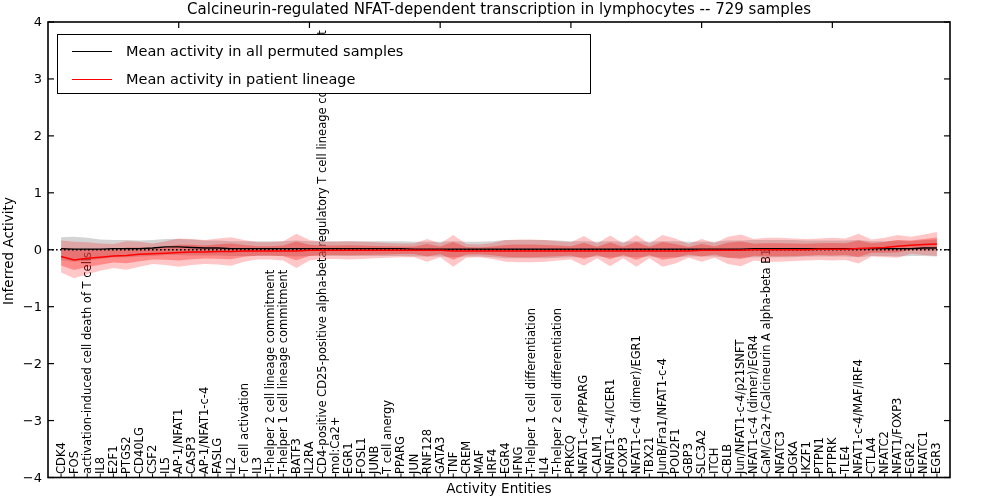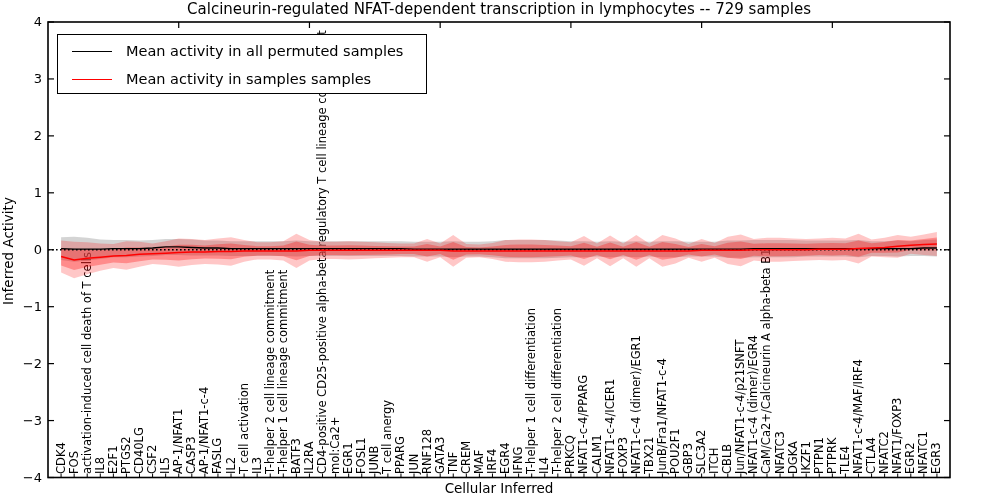--- a/index.html
+++ b/index.html
@@ -24,21 +24,21 @@
   .ytick{
     position:absolute;width:40px;text-align:right;font-size:13px;line-height:16px;
   }
   .xticklabel{
     position:absolute;font-size:11.5px;line-height:13px;white-space:nowrap;
     transform:rotate(-90deg);transform-origin:0 0;
   }
   .xtick-layer{position:absolute;left:0;top:0;width:1000px;height:500px;}
   svg.plot{position:absolute;left:0;top:0;}
   .legend{
-    position:absolute;left:57px;top:34px;width:370px;height:60px;
+    position:absolute;left:57px;top:34px;width:534px;height:60px;
     background:#ffffff;border:1.6px solid #000;box-sizing:border-box;
   }
   .legend-row{position:absolute;left:0;height:20px;display:flex;align-items:center;}
   .legend-row.r0{top:6px;}
   .legend-row.r1{top:34px;}
   .legend-line{display:inline-block;width:40px;height:0;border-top:1.6px solid #000;margin-left:14px;}
   .legend-label{margin-left:14px;font-size:14.5px;white-space:nowrap;}
 </style>
 </head>
 <body>
@@ -213,37 +213,37 @@
       <line x1="871.5652173913044" x2="871.5652173913044" y1="473.5" y2="477.5" stroke="#000" stroke-width="1"></line>
       <line x1="884.6376811594203" x2="884.6376811594203" y1="473.5" y2="477.5" stroke="#000" stroke-width="1"></line>
       <line x1="897.7101449275362" x2="897.7101449275362" y1="473.5" y2="477.5" stroke="#000" stroke-width="1"></line>
       <line x1="910.7826086956521" x2="910.7826086956521" y1="473.5" y2="477.5" stroke="#000" stroke-width="1"></line>
       <line x1="923.8550724637681" x2="923.8550724637681" y1="473.5" y2="477.5" stroke="#000" stroke-width="1"></line>
       <line x1="936.927536231884" x2="936.927536231884" y1="473.5" y2="477.5" stroke="#000" stroke-width="1"></line>
     </svg>
 
   <div class="title">Calcineurin-regulated NFAT-dependent transcription in lymphocytes -- 729 samples</div>
   <div class="ylabel">Inferred Activity</div>
-  <div class="xlabel">Cellular Inferred</div>
+  <div class="xlabel">Activity Entities</div>
   <div id="ytick-labels">
       <div class="ytick" style="left: 2px; top: 14px;">4</div>
       <div class="ytick" style="left: 2px; top: 70.9375px;">3</div>
       <div class="ytick" style="left: 2px; top: 127.875px;">2</div>
       <div class="ytick" style="left: 2px; top: 184.812px;">1</div>
       <div class="ytick" style="left: 2px; top: 241.75px;">0</div>
       <div class="ytick" style="left: 2px; top: 298.688px;">−1</div>
       <div class="ytick" style="left: 2px; top: 355.625px;">−2</div>
       <div class="ytick" style="left: 2px; top: 412.562px;">−3</div>
       <div class="ytick" style="left: 2px; top: 469.5px;">−4</div>
     </div>
 
   <div class="legend">
     <div class="legend-row r0">
       <span class="legend-line" style="border-top-color: rgb(0, 0, 0);"></span>
       <span class="legend-label">Mean activity in all permuted samples</span>
     </div>
     <div class="legend-row r1">
       <span class="legend-line" style="border-top-color: rgb(255, 0, 0);"></span>
-      <span class="legend-label">Mean activity in samples samples</span>
+      <span class="legend-label">Mean activity in patient lineage</span>
     </div>
   </div>
 
 </div>
 
 </body></html>

